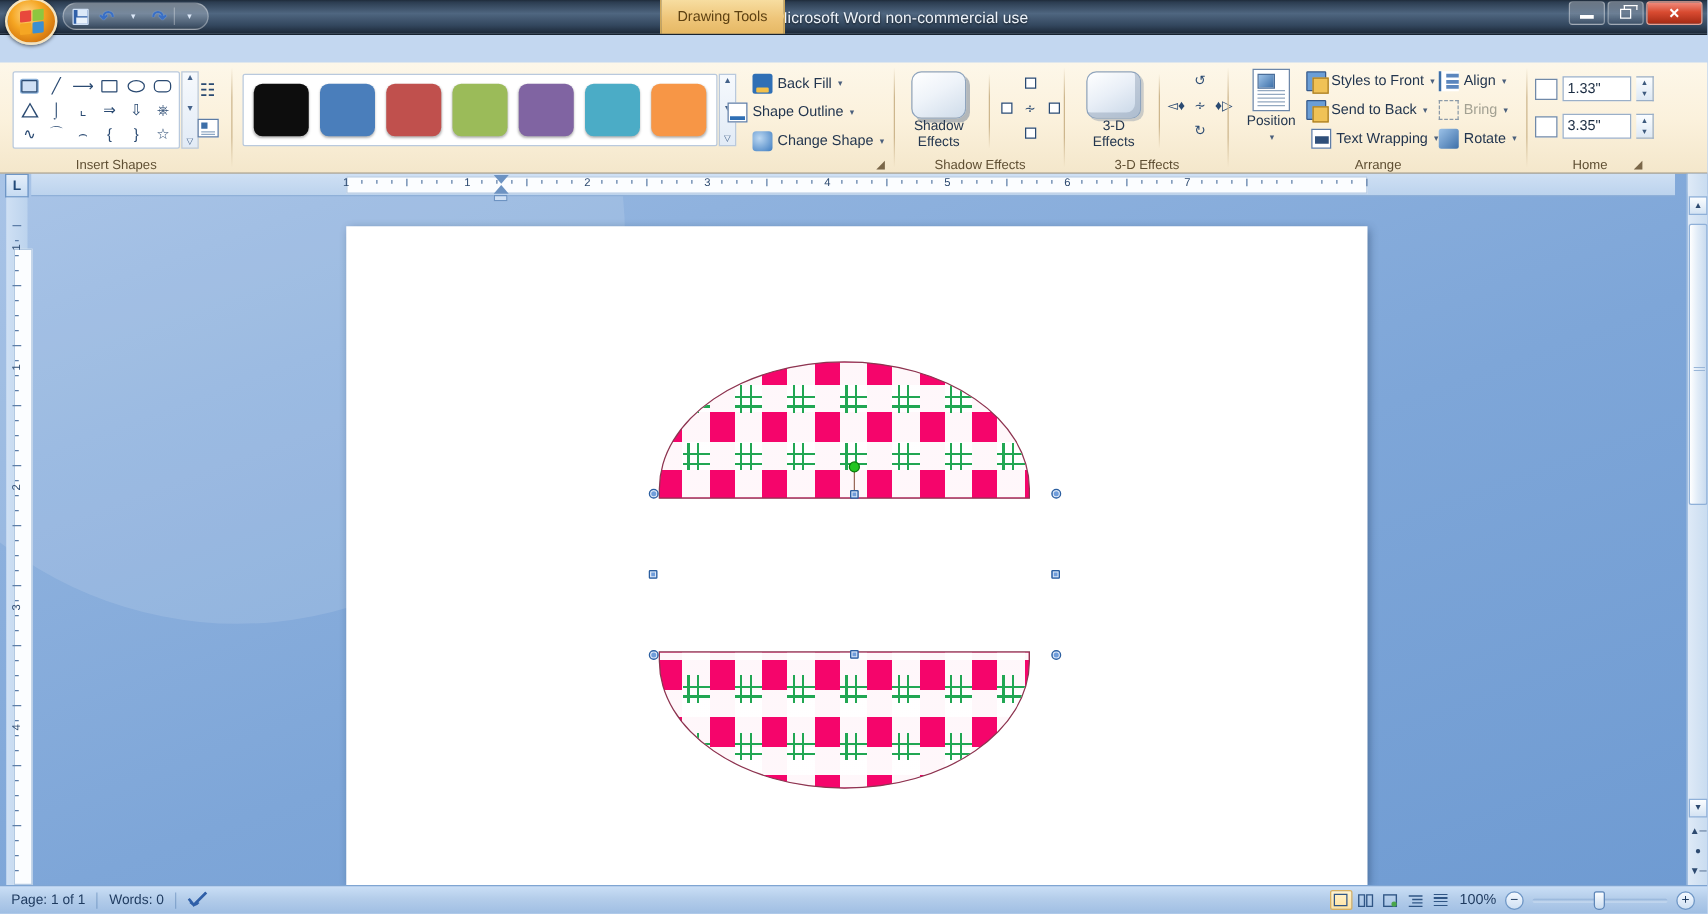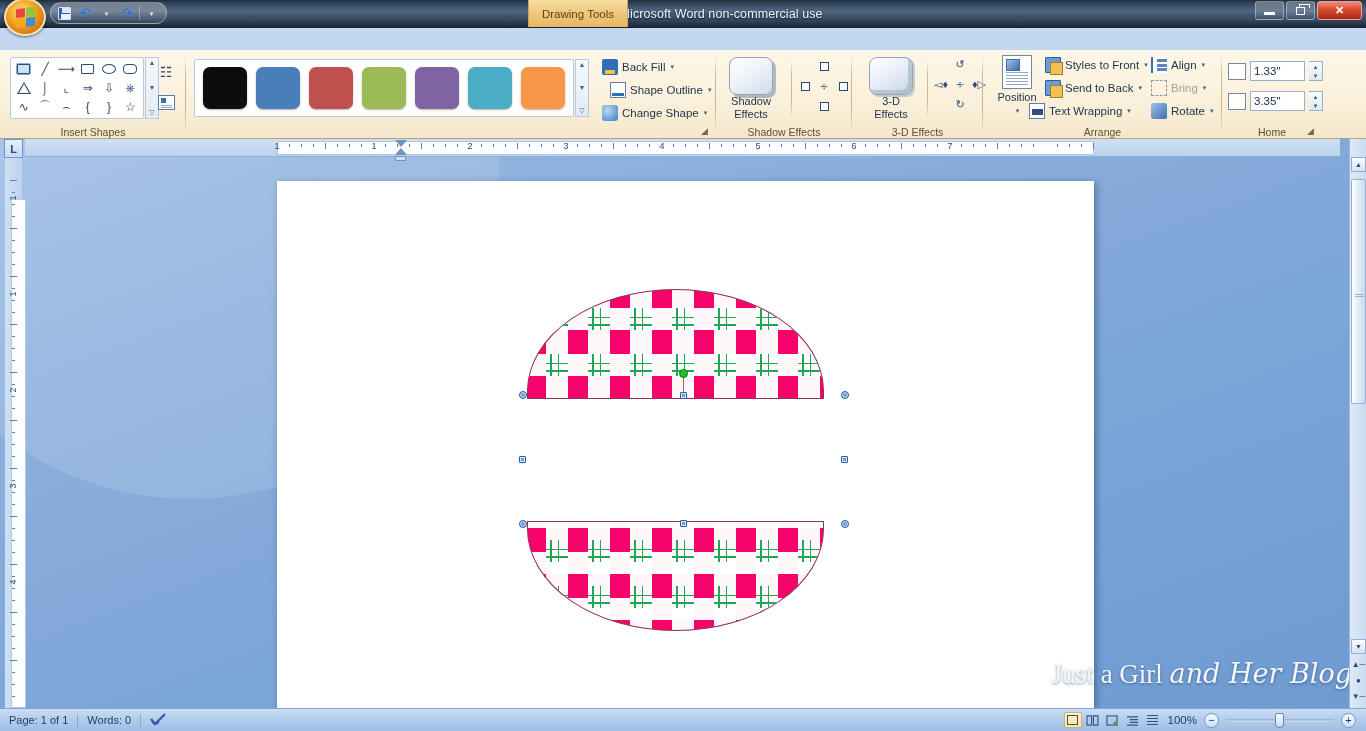--- a/index.html
+++ b/index.html
@@ -460,21 +460,21 @@
           <div class="sb-a">▲</div>
           <div class="sb-a">▼</div>
           <div class="sb-a">▽</div>
         </div>
 
         <div class="menu-item" style="left:412px;top:4px">
           <span class="ico16 ico-fill"></span>
           <span>Back Fill</span>
           <span class="caret">▾</span>
         </div>
-        <div class="menu-item" style="left:420px;top:27px">
+        <div class="menu-item" style="left:392px;top:27px">
           <span class="ico16 ico-outline"></span>
           <span>Shape Outline</span>
           <span class="caret">▾</span>
         </div>
         <div class="menu-item" style="left:412px;top:50px">
           <span class="ico16 ico-change"></span>
           <span>Change Shape</span>
           <span class="caret">▾</span>
         </div>
       </div>
@@ -541,21 +541,21 @@
         <div class="menu-item" style="left:58px;top:2px">
           <span class="ico16 ico-stack"></span>
           <span>Styles to Front</span>
           <span class="caret">▾</span>
         </div>
         <div class="menu-item" style="left:58px;top:25px">
           <span class="ico16 ico-stack"></span>
           <span>Send to Back</span>
           <span class="caret">▾</span>
         </div>
-        <div class="menu-item" style="left:42px;top:48px">
+        <div class="menu-item" style="left:62px;top:48px">
           <span class="ico16 ico-wrap"></span>
           <span>Text Wrapping</span>
           <span class="caret">▾</span>
         </div>
 
         <div class="menu-item" style="left:164px;top:2px">
           <span class="ico16 ico-align"></span>
           <span>Align</span>
           <span class="caret">▾</span>
         </div>
@@ -750,23 +750,20 @@
       <div class="handle corner" style="left:564px;top:210px"></div>
 
       <div class="handle" style="left:242px;top:275px"></div>
       <div class="handle" style="left:564px;top:275px"></div>
 
       <div class="handle corner" style="left:242px;top:339px"></div>
       <div class="handle" style="left:403px;top:339px"></div>
       <div class="handle corner" style="left:564px;top:339px"></div>
     </div>
 
-    <div class="watermark">
-      <span>Just a Girl </span><span class="it">and Her Blog</span>
-    </div>
   </div>
 
   <div class="prev-obj-ico">
     <span style="font-size:9px;color:#2d4a70">▣</span>
   </div>
   <div class="vscroll">
     <div class="vs-btn" style="top:18px">▲</div>
     <div class="vs-thumb"></div>
     <div class="vs-btn" style="top:500px">▼</div>
     <div class="vs-obj" style="top:520px">▲─</div>

